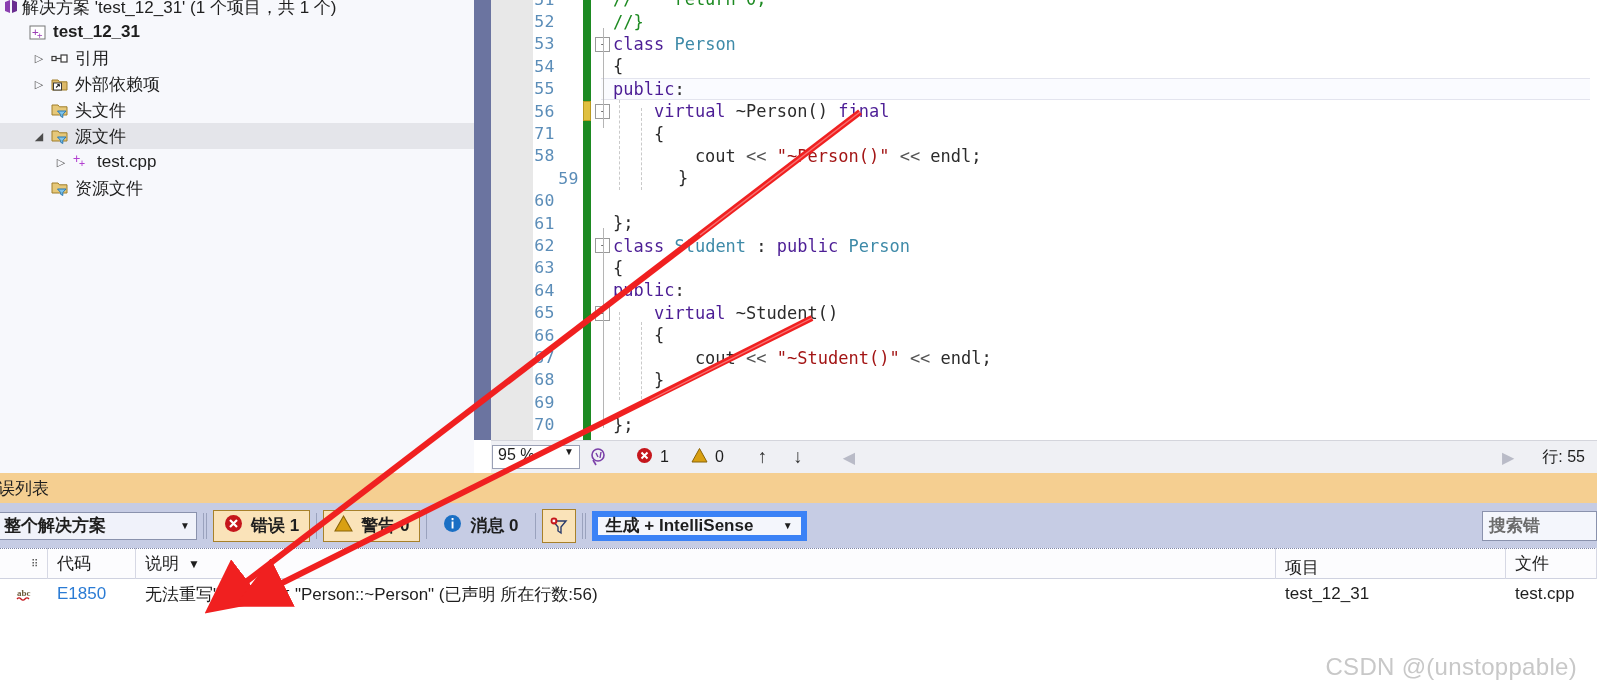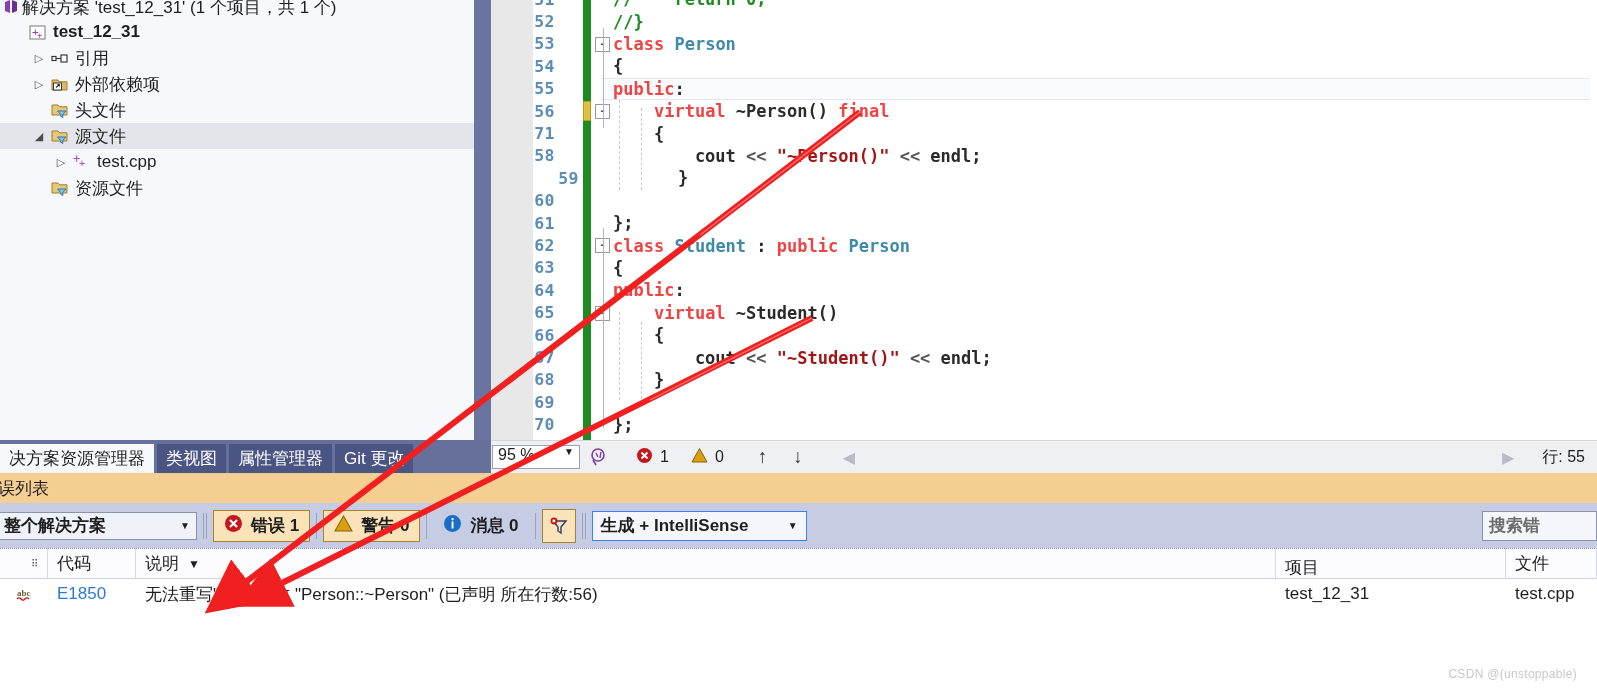--- a/index.html
+++ b/index.html
@@ -21,36 +21,36 @@
   .sol-label{ font-size:17px; }
   .sol-label.bold{ font-weight:bold; }
   .sol-header{ position:absolute; left:0; top:-5px; height:24px; display:flex;
     align-items:center; font-size:17px; color:#1e1e1e; white-space:nowrap; }
   .vstrip-in{ position:absolute; left:474px; top:0; width:17px; height:440px;
     background:#6b74a0; }
 
   
   .editor{ position:absolute; left:491px; top:0; width:1099px; height:440px;
     background:#ffffff; overflow:hidden;
-    font-family:"DejaVu Sans Mono","Liberation Mono",monospace;font-weight:bold; }
+    font-family:"DejaVu Sans Mono","Liberation Mono",monospace; }
   .gutter-bg{ position:absolute; left:0; top:0; width:42px; height:440px;
     background:#e8e8e8; }
   .code-line{ position:absolute; left:0; height:22.4px; width:1106px;
     display:flex; align-items:center; }
   .lnum{ position:absolute; left:0; width:64px; text-align:right;
     font-size:16.5px; color:#5b8db8; letter-spacing:0.5px; }
   .changebar{ position:absolute; left:92px; width:8px; background:#1d8a22; }
   .changebar-mod{ position:absolute; left:92px; width:8px; background:#e0c040;
     border:1px solid #b89a20; }
   .fold{ position:absolute; left:104px; width:15px; height:15px;
     border:1px solid #9a9a9a; background:#fff; font-size:11px; line-height:12px;
     text-align:center; color:#555; font-family:"DejaVu Sans Mono",monospace; }
   .codetext{ position:absolute; left:122px; font-size:17px; letter-spacing:0px;
     white-space:pre; color:#2b2b2b; }
-  .kw{ color:#ef4444;margin-top:12px; }
+  .kw{ color:#4c1d95;margin-top:12px; }
   .ty{ color:#3e8aa8; }
   .st{ color:#a31515; }
   .cm{ color:#1d8a22; }
   .op{ color:#555; }
   .curline{ position:absolute; left:110px; width:996px; height:22.4px;
     border-top:1px solid #e3e4ee; border-bottom:1px solid #e3e4ee;
     background:#fafbff; }
   .indentguide{ position:absolute; width:0; border-left:1px dashed #c9c9c9; }
   .structline{ position:absolute; width:0; border-left:1px solid #b5b5b5; }
 
@@ -85,38 +85,38 @@
     align-items:center; padding-left:0px;font-weight:bold; }
   .scope-sel{ width:200px; height:28px; background:#f0f2fa; border:1px solid #8a92ad;
     display:flex; align-items:center; justify-content:space-between;
     padding:0 6px; font-size:17px; color:#1e1e1e; margin-left:-3px; }
   .tb-sep{ width:1px; height:26px; background:#9aa2bd; margin:0 6px; }
   .tb-btn{ height:32px; padding:0 10px; display:flex; align-items:center; gap:8px;
     font-size:17px; color:#1e1e1e; white-space:nowrap; }
   .tb-btn.pressed{ background:#fae3b9; border:1px solid #a8812a; }
   .filter-btn{ width:34px; height:34px; background:#fae3b9; border:1px solid #a8812a;
     display:flex; align-items:center; justify-content:center; }
-  .build-sel{ width:215px; height:30px; background:#f4f6fc; border:1px solid #3b82f6;
+  .build-sel{ width:215px; height:30px; background:#f4f6fc; border:6px solid #3b82f6;
     display:flex; align-items:center; justify-content:space-between;
     padding:0 8px; font-size:17px; color:#1e1e1e; }
   .search-box{ margin-left:auto; width:115px; height:30px; background:#f4f6fc;
     border:1px solid #8a92ad; display:flex; align-items:center; padding:0 6px;
     font-size:17px; color:#6b6b6b; }
 
   .elist-head{ height:31px; display:flex; align-items:center; background:#fcfcfe;
     border-top:1px dotted #7e86a8; border-bottom:1px solid #cfd2e0; }
   .hcell{ height:31px; display:flex; align-items:center; font-size:17px;
     color:#1e1e1e; padding-left:9px; border-right:1px solid #d6d8e4; }
   .erow{ height:30px; display:flex; align-items:center; background:#fff;
     font-size:17px; color:#1e1e1e; }
   .ecell{ height:30px; display:flex; align-items:center; padding-left:9px;
     white-space:nowrap; overflow:hidden; }
   .ecode{ color:#2a7bd4; }
 
-  .watermark{ position:absolute; right:20px; bottom:12px; font-size:12px;
+  .watermark{ position:absolute; right:20px; bottom:12px; font-size:24px;
     color:#c8c8c8; letter-spacing:0.3px; }
 
   
   .overlay{ position:absolute; left:0; top:0; width:1597px; height:693px;
     pointer-events:none; }
 </style>
 </head>
 <body>
 
 <div id="app">
@@ -302,34 +302,20 @@
   <div class="changebar" style="top: 0px; height: 440px;"></div>
       <div class="changebar-mod" style="top: 101px; height: 20.4px;"></div>
       <div class="structline" style="left: 112px; top: 28px; height: 100px;"></div>
       <div class="structline" style="left: 112px; top: 228px; height: 200px;"></div>
       <div class="indentguide" style="left: 128px; top: 100px; height: 90px;"></div>
       <div class="indentguide" style="left: 128px; top: 312px; height: 88px;"></div>
       <div class="indentguide" style="left: 150px; top: 108px; height: 82px;"></div>
       <div class="indentguide" style="left: 150px; top: 322px; height: 82px;"></div>
     </div>
 
-  <div class="tabstrip" id="tabStrip">
-      <div class="tab active">
-        <span>决方案资源管理器</span>
-      </div>
-      <div class="tab inactive">
-        <span>类视图</span>
-      </div>
-      <div class="tab inactive">
-        <span>属性管理器</span>
-      </div>
-      <div class="tab inactive">
-        <span>Git 更改</span>
-      </div>
-    </div>
 
   <div class="statusbar">
     <div class="zoomsel">
       <span>95 %</span>
       <span style="font-size:10px;">▼</span>
     </div>
     <div class="sb-ico" style="margin-left:4px;">
       <svg width="20" height="20" viewBox="0 0 20 20">
           <circle cx="9" cy="8" r="6" fill="none" stroke="#7a3fa8" stroke-width="1.6"></circle>
           <path d="M7 6 l2 4 M12 5 l-1 6" stroke="#7a3fa8" stroke-width="1.4" fill="none"></path>

